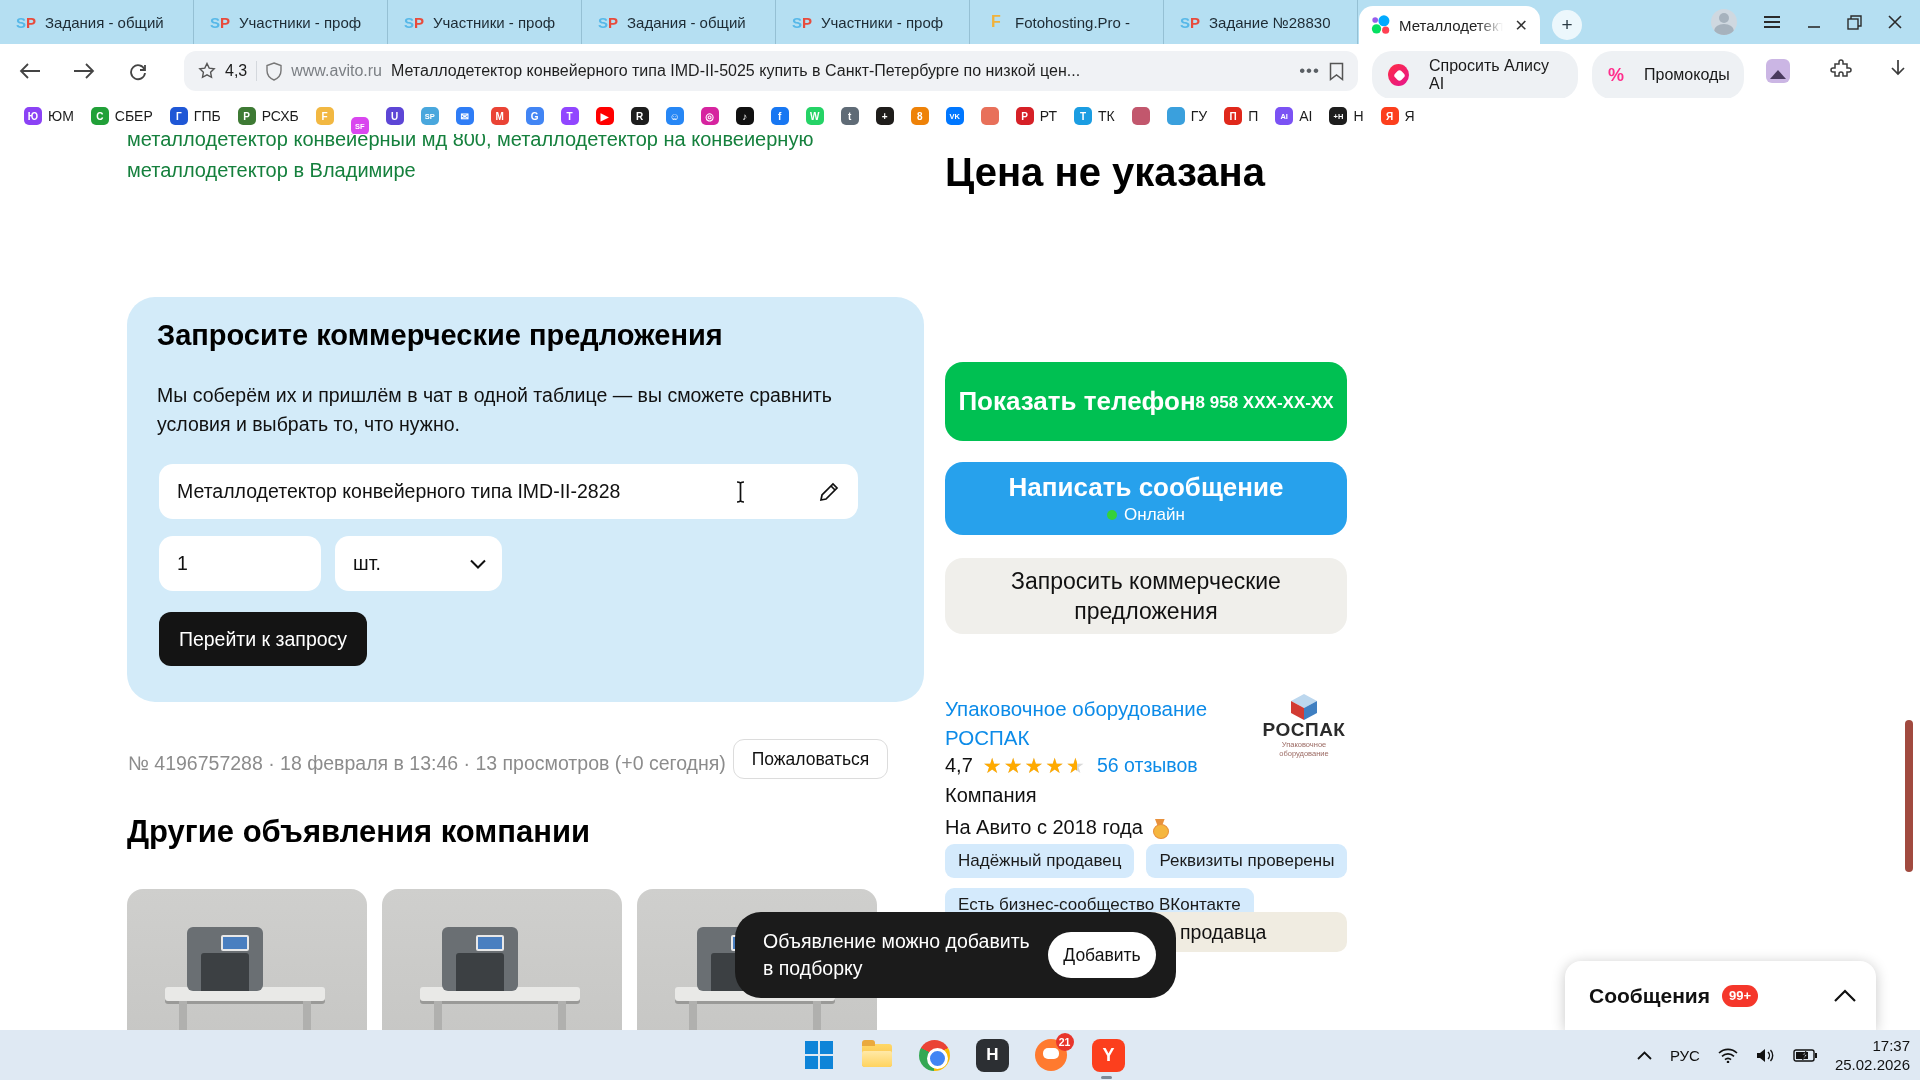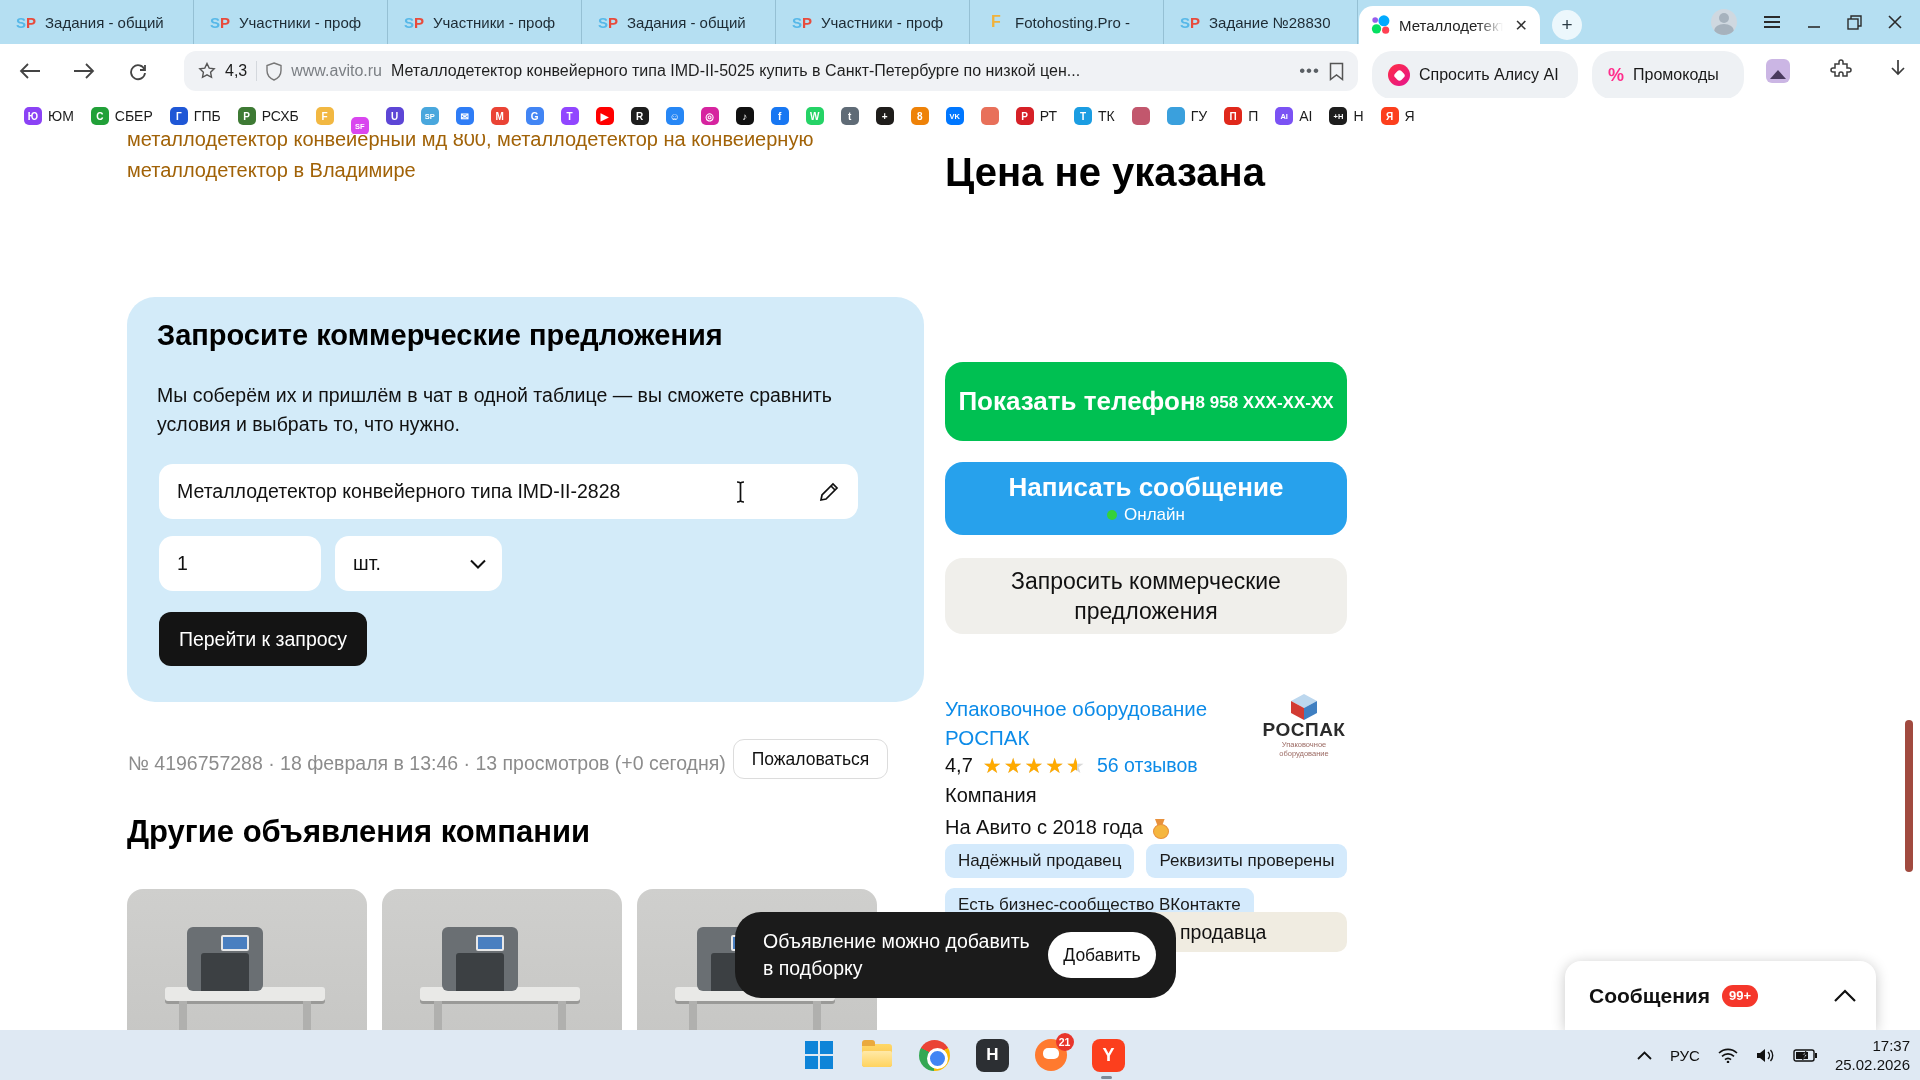--- a/index.html
+++ b/index.html
@@ -27,41 +27,41 @@
 
   
   .toolbar { position:absolute; top:44px; left:0; width:1920px; height:54px; background:#fff; border-radius:14px 0 0 0; display:flex; align-items:center; }
   .navbtn { width:40px; height:40px; display:flex; align-items:center; justify-content:center; cursor:pointer; }
   .addr { position:absolute; left:184px; top:7px; width:1174px; height:40px; background:#f0f2f5; border-radius:12px; display:flex; align-items:center; padding:0 14px; gap:9px; }
   .addr .rate { font-size:16px; color:#1c1c1c; }
   .addr .sep { width:1px; height:20px; background:#d4d8dd; }
   .addr .site { font-size:16px; color:#7b7f84; }
   .addr .ptitle { font-size:16px; color:#1f1f1f; white-space:nowrap; overflow:hidden; flex:1; }
   .addr .dots { font-size:17px; color:#5a5f64; letter-spacing:1px; }
-  .pill { position:absolute; top:7px; height:48px; background:#eef1f4; border-radius:20px; display:flex; align-items:center; gap:9px; padding:0 16px; cursor:pointer; }
+  .pill { position:absolute; top:7px; height:48px; background:#eef1f4; border-radius:20px; display:flex; align-items:center; gap:20px; padding:0 16px; cursor:pointer; }
   .pill-alice { left:1372px; width:206px; }
   .alice-ic { width:22px; height:22px; border-radius:50%; background:linear-gradient(140deg,#ff2e43,#e5148f); position:relative; }
   .alice-ic::after { content:""; position:absolute; left:6.5px; top:6.5px; width:9px; height:9px; background:#fff; border-radius:3px; transform:rotate(45deg); }
   .pill-promo { left:1592px; width:152px; }
   .promo-glyph { color:#ff2f8d; font-weight:bold; font-size:18px; }
   .pill span.ptext { font-size:16px; color:#191919; }
   .shot-ic { position:absolute; left:1766px; top:15px; width:24px; height:24px; border-radius:6px; background:#cbb6e4; }
   .shot-ic::after { content:""; position:absolute; left:4px; bottom:4px; border-left:8px solid transparent; border-right:8px solid transparent; border-bottom:9px solid #4a3b5e; }
   .tool-ic { position:absolute; top:15px; cursor:pointer; }
 
   
   .bookmarks { position:absolute; top:98px; left:0; width:1920px; height:36px; background:#fff; display:flex; align-items:center; gap:17px; padding:0 24px; overflow:hidden; }
   .bm { display:flex; align-items:center; gap:6px; white-space:nowrap; cursor:pointer; }
   .bm-ic { width:18px; height:18px; border-radius:5px; display:flex; align-items:center; justify-content:center; color:#fff; font-weight:bold; }
   .bm-label { font-size:14px; color:#1c1c1c; }
 
   
   .page { position:absolute; top:134px; left:0; width:1920px; height:896px; background:#fff; overflow:hidden; }
   .col-left { position:absolute; left:127px; top:0; width:761px; height:896px; }
-  .intro { position:absolute; top:-10px; left:0; font-size:20px; line-height:31px; color:#a16207; }
+  .intro { position:absolute; top:-10px; left:0; font-size:20px; line-height:31px; color:#15803d; }
   .offer-card { position:absolute; left:0; top:144px; width:797px; height:405px; background:#d3ebf9; border-radius:28px;margin-top:19px; }
   .offer-title { position:absolute; left:30px; top:22px; font-size:29px; font-weight:bold; color:#000; }
   .offer-desc { position:absolute; left:30px; top:84px; font-size:19.5px; line-height:29px; color:#111; }
   .offer-input { position:absolute; left:32px; top:167px; width:699px; height:55px; background:#fff; border-radius:14px; display:flex; align-items:center; padding:0 18px; font-size:19.5px; color:#111; }
   .offer-input .val { flex:1; white-space:nowrap; overflow:hidden; }
   .ibeam { position:absolute; left:575px; top:16px; }
   .qty-input { position:absolute; left:32px; top:239px; width:162px; height:55px; background:#fff; border-radius:14px; display:flex; align-items:center; padding:0 18px; font-size:19.5px; color:#111; }
   .unit-select { position:absolute; left:208px; top:239px; width:167px; height:55px; background:#fff; border-radius:14px; display:flex; align-items:center; justify-content:space-between; padding:0 16px 0 18px; font-size:19.5px; color:#111; cursor:pointer; }
   .offer-btn { position:absolute; left:32px; top:315px; width:208px; height:54px; background:#141414; border-radius:12px; color:#fff; font-size:19.5px; display:flex; align-items:center; justify-content:center; cursor:pointer; }
   .meta { position:absolute; left:1px; top:618px; font-size:19.5px; color:#8c8c8c; }

